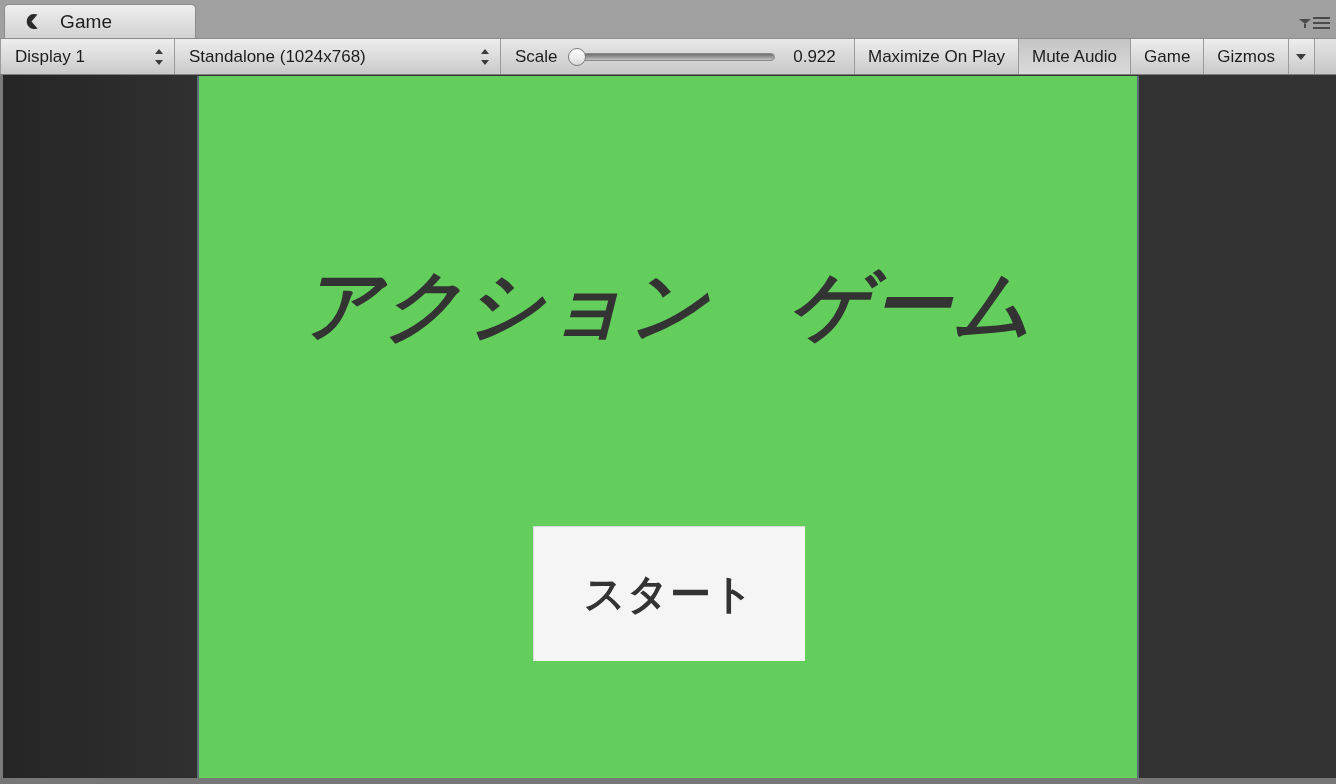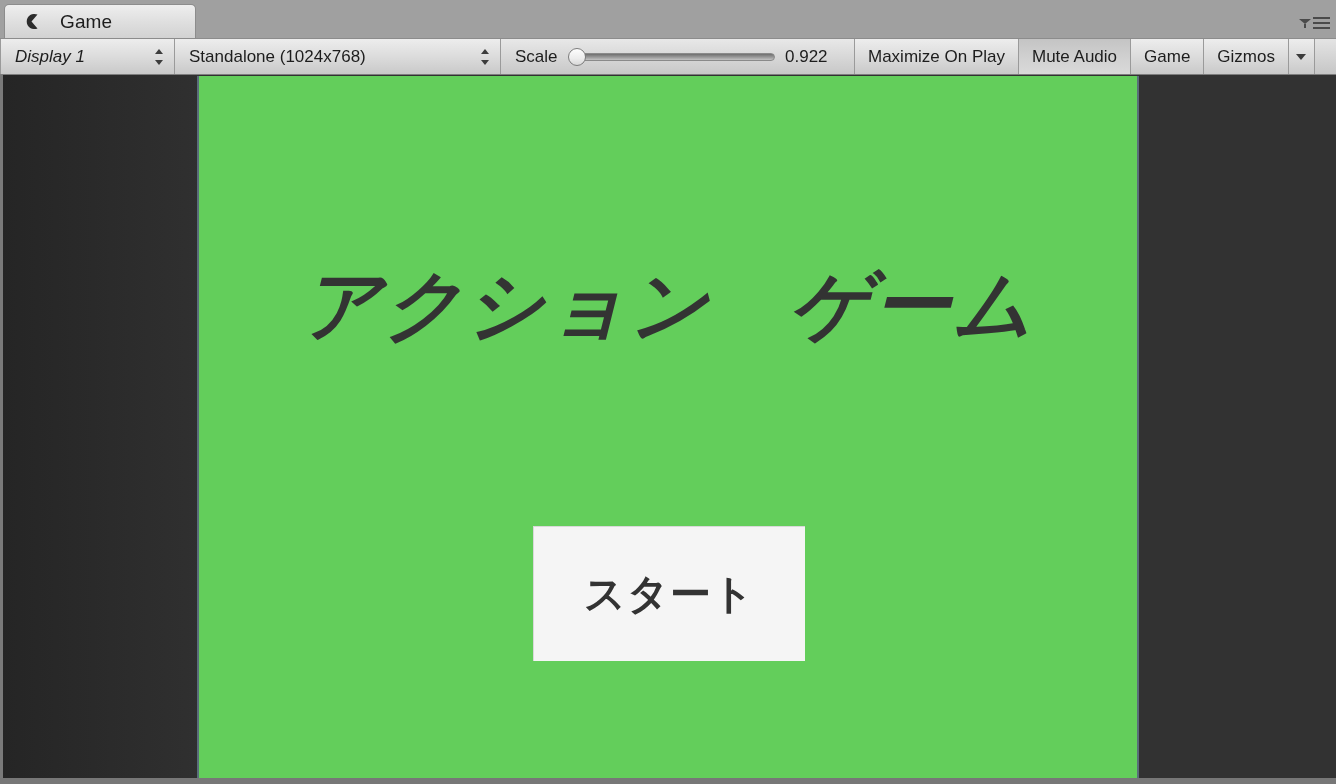--- a/index.html
+++ b/index.html
@@ -182,21 +182,21 @@
     left: 0;
     width: 18px;
     height: 18px;
     border-radius: 50%;
     background: linear-gradient(to bottom, #fdfdfd 0%, #ececec 60%, #d8d8d8 100%);
     border: 1px solid #7c7c7c;
     box-sizing: border-box;
   }
   .scale-value {
     width: 62px;
-    text-align: left;
+    text-align: center;
     overflow: hidden;
     white-space: nowrap;
     font-size: 17px;
     color: #1d1d1d;
   }
 
   .tb-btn {
     padding: 0 13px;
     justify-content: flex-start;
     cursor: default;
@@ -317,21 +317,21 @@
         <span></span>
           <span></span>
           <span></span>
       </span>
     </div>
 
   </div>
 
   <div class="toolbar">
 
-    <div class="tb-cell tb-popup" style="width:175px;font-style:italic;">
+    <div class="tb-cell tb-popup" style="width:175px;">
       <span>Display 1</span>
       <span class="updown-icon"></span>
     </div>
 
     <div class="tb-cell tb-popup" style="width:326px;">
       <span>Standalone (1024x768)</span>
       <span class="updown-icon"></span>
     </div>
 
     <div class="tb-cell flat scale-cell" style="width:354px;">

